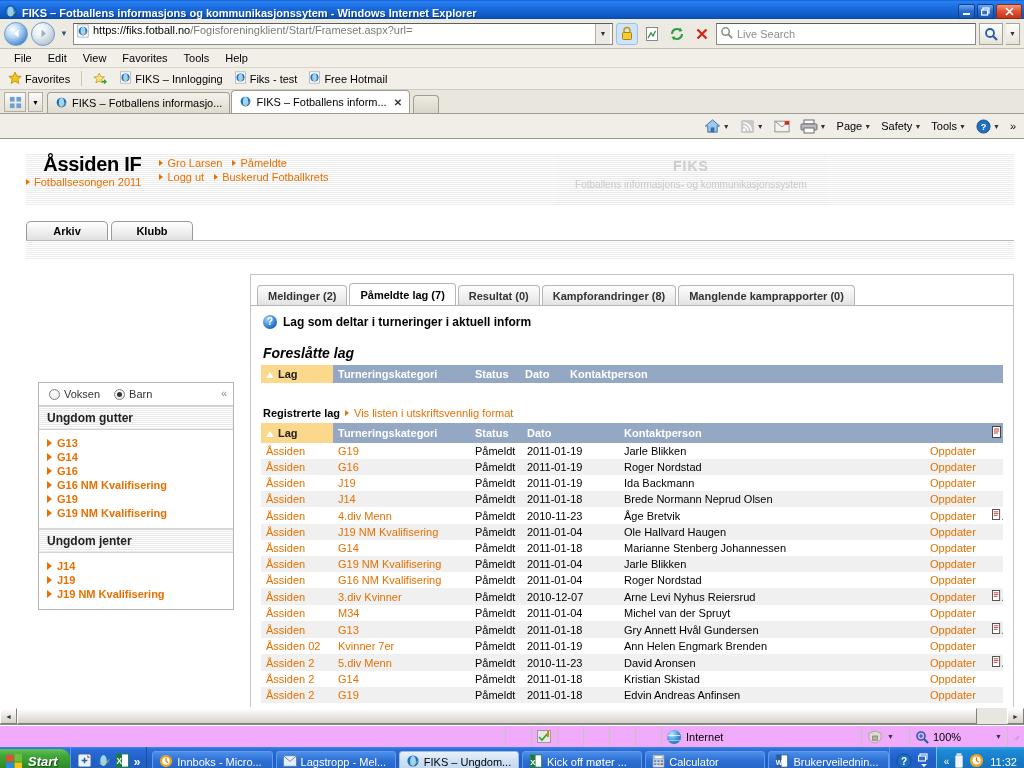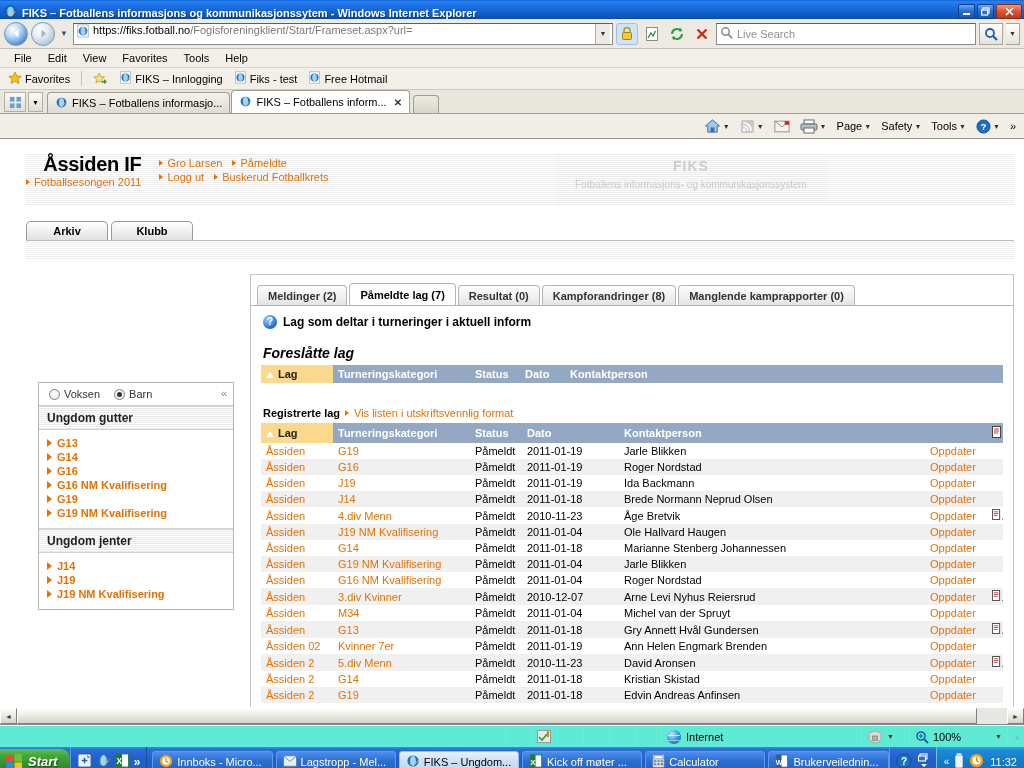--- a/index.html
+++ b/index.html
@@ -278,21 +278,21 @@
   }
   .hs-track{flex:1 1 auto;background:#e8e6e0;position:relative;}
   .hs-thumb{
     position:absolute;left:0;top:0;bottom:0;width:97%;
     background:linear-gradient(to bottom,#fdfdfd,#d6d2ca);
     border:1px solid #fff;border-right-color:#808080;border-bottom-color:#808080;
   }
 
   
   .statusbar{
-    height:22px;background:#5eead4;display:flex;align-items:flex-start;
+    height:22px;background:#f0abfc;display:flex;align-items:flex-start;
     border-top:1px solid #fff;font-size:11px;
   }
   .sb-cell{border-right:1px solid #c7c3b8;height:100%;display:flex;align-items:center;padding:0 5px;}
   .sb-grow{flex:1 1 auto;}
   .sb-zone{display:flex;align-items:center;gap:5px;width:200px;}
   .globe{
     width:14px;height:14px;border-radius:50%;
     background:radial-gradient(circle at 35% 30%,#bfe6ff,#2f8fd6 55%,#1d5f96);
     position:relative;flex:0 0 auto;
   }

